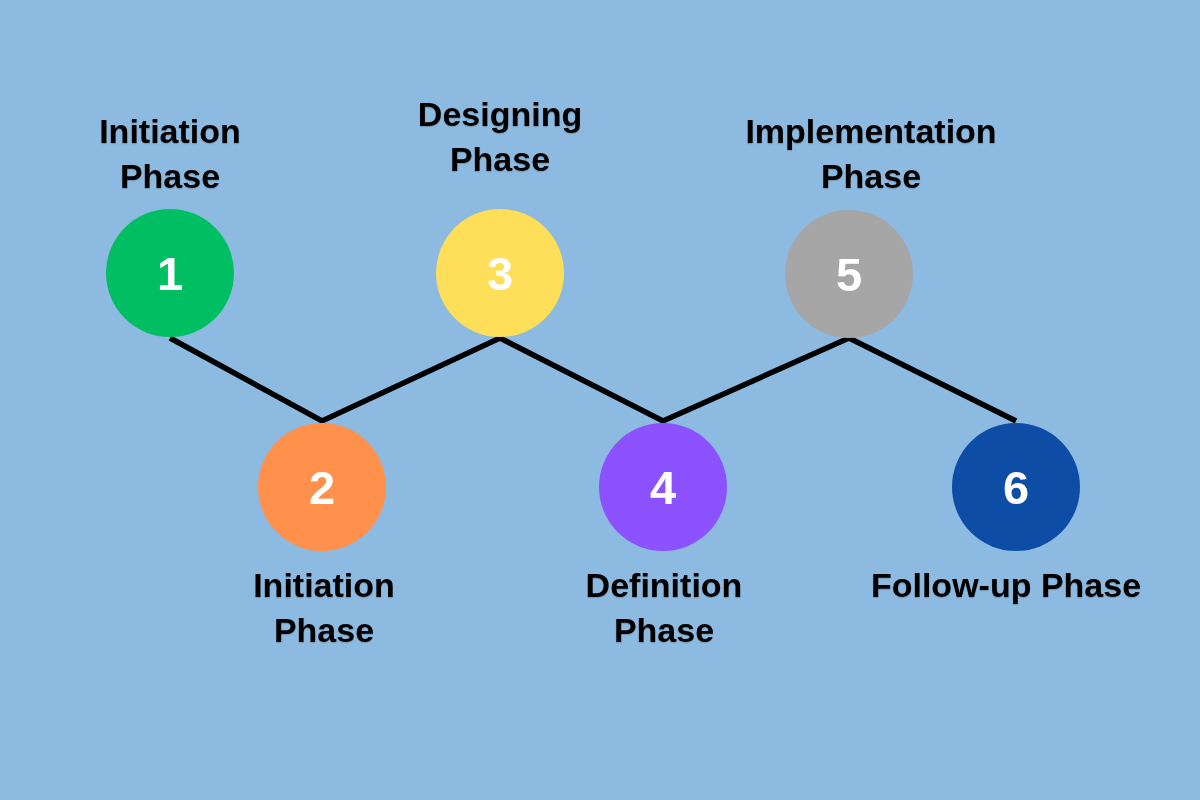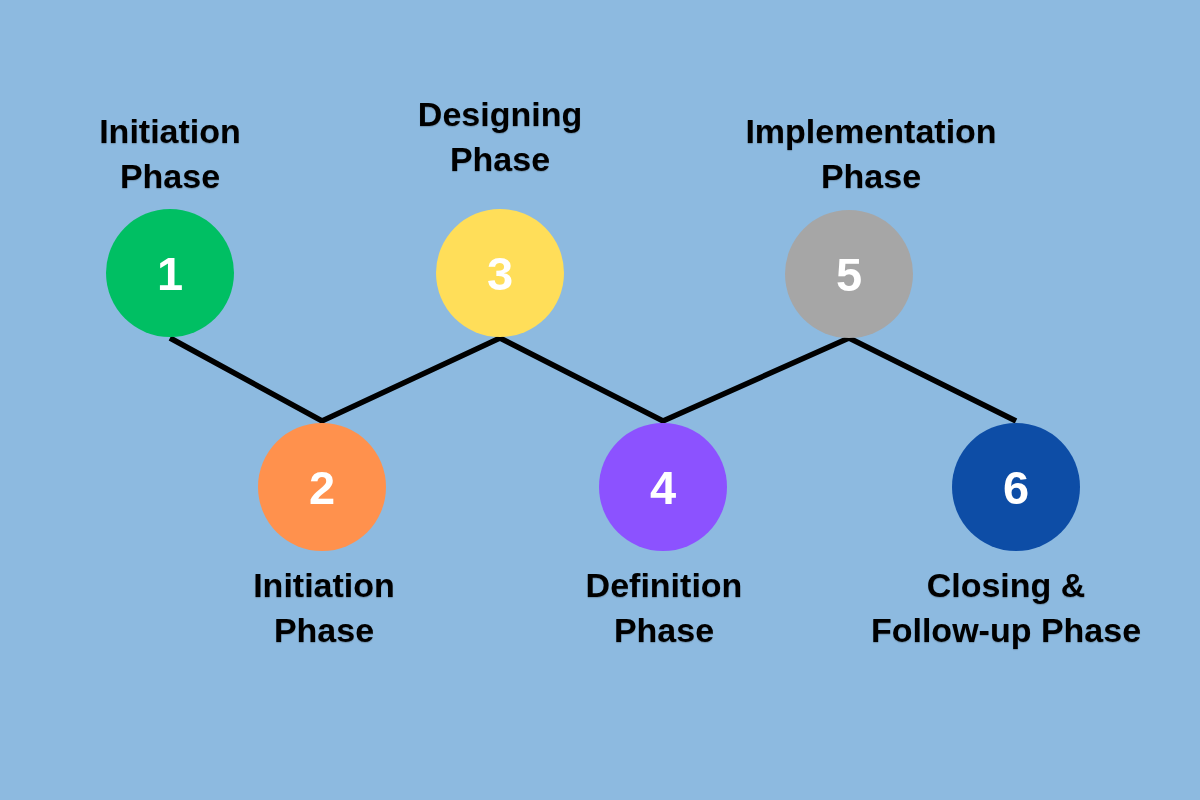--- a/index.html
+++ b/index.html
@@ -109,17 +109,16 @@
 
   <div class="phase-label l2">
     <div>Initiation</div>
     <div>Phase</div>
   </div>
   <div class="phase-label l4">
     <div>Definition</div>
     <div>Phase</div>
   </div>
   <div class="phase-label l6">
-    <div>Closing &amp;</div>
     <div>Follow-up Phase</div>
   </div>
 
 </div>
 
 </body></html>

